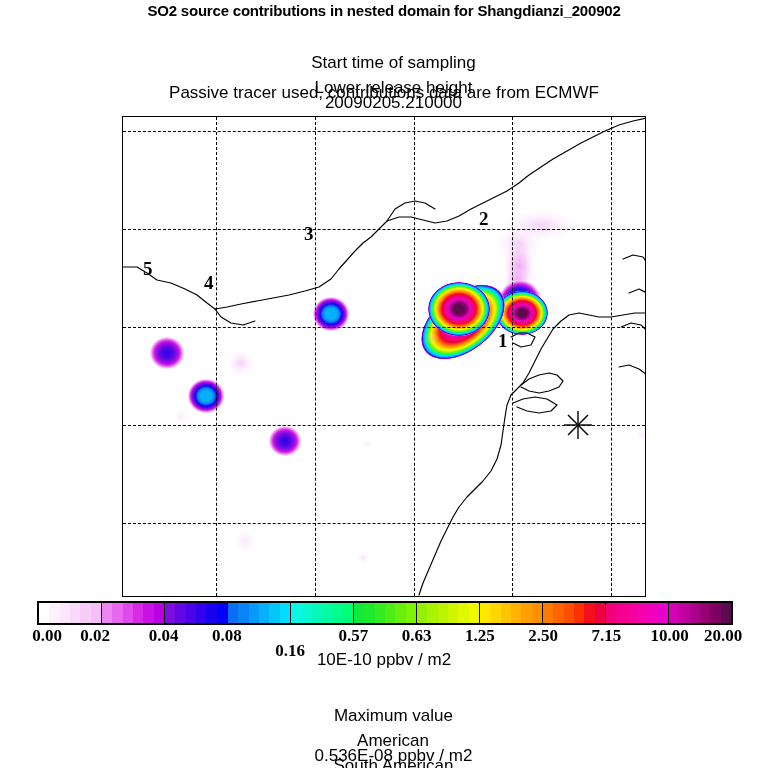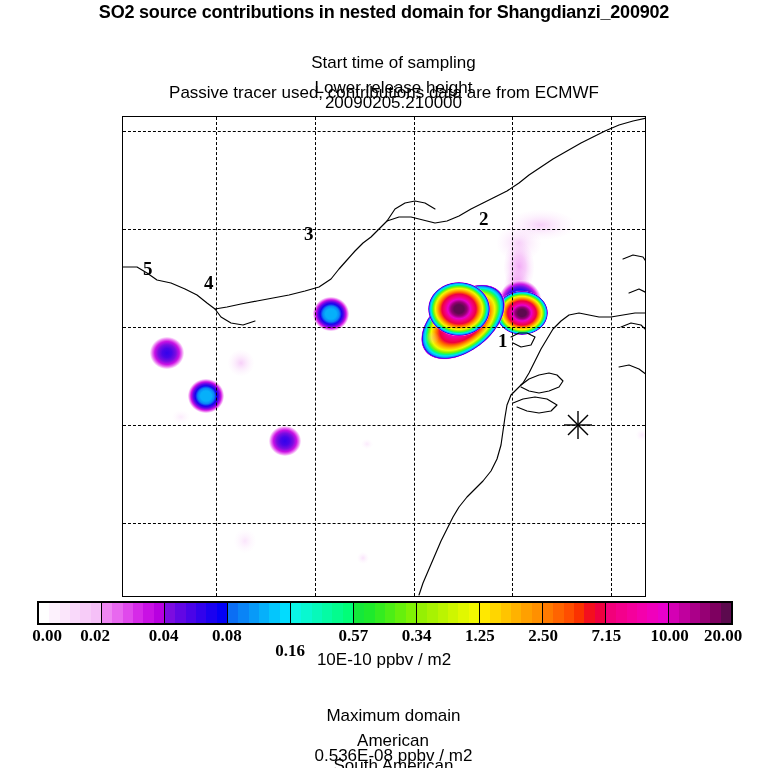--- a/index.html
+++ b/index.html
@@ -8,21 +8,21 @@
     background:#ffffff;
     font-family:"Liberation Sans", sans-serif;
     color:#000000;
     overflow:hidden;
     position:relative;
   }
   #root{position:absolute;left:0;top:0;width:768px;height:768px;}
 
   
   .hdr{position:absolute;left:0;width:768px;text-align:center;white-space:pre;}
-  #title{top:2px;font-size:18px;font-weight:bold;letter-spacing:-0.2px;}
+  #title{top:2px;font-size:15px;font-weight:bold;letter-spacing:-0.2px;}
   .subline{font-size:17px;}
   #sub1{top:33px;}
   #sub2{top:58px;}
   #sub3{top:83px;}
   .gap-sm{display:inline-block;width:22px;}
   .gap-md{display:inline-block;width:34px;}
   .gap-lg{display:inline-block;width:46px;}
 
   
   #plot{
@@ -330,31 +330,31 @@
         </div>
       </div>
   </div>
   <div id="cticks">
       <div class="ctick" style="left: 47px;">0.00</div>
       <div class="ctick" style="left: 95px;">0.02</div>
       <div class="ctick" style="left: 163.545px;">0.04</div>
       <div class="ctick" style="left: 226.818px;">0.08</div>
       <div class="ctick" style="left: 290.091px; margin-top: 15px;">0.16</div>
       <div class="ctick" style="left: 353.364px;">0.57</div>
-      <div class="ctick" style="left: 416.636px;">0.34</div>
+      <div class="ctick" style="left: 416.636px;">0.63</div>
       <div class="ctick" style="left: 479.909px;">1.25</div>
       <div class="ctick" style="left: 543.182px;">2.50</div>
       <div class="ctick" style="left: 606.455px;">7.15</div>
       <div class="ctick" style="left: 669.727px;">10.00</div>
       <div class="ctick" style="left: 723px;">20.00</div>
     </div>
   <div id="cbar-unit">10E-10 ppbv / m2</div>
 
   <div class="frow" id="f1">
-    <span>Maximum domain</span>
+    <span>Maximum value</span>
     <span class="gap-sm"></span>
     <span>0.536E-08 ppbv / m2</span>
     <span class="gap-md"></span>
     
     <span class="gap-md"></span>
     
   </div>
 
   <div class="frow" id="f2">
     <span>American</span>

